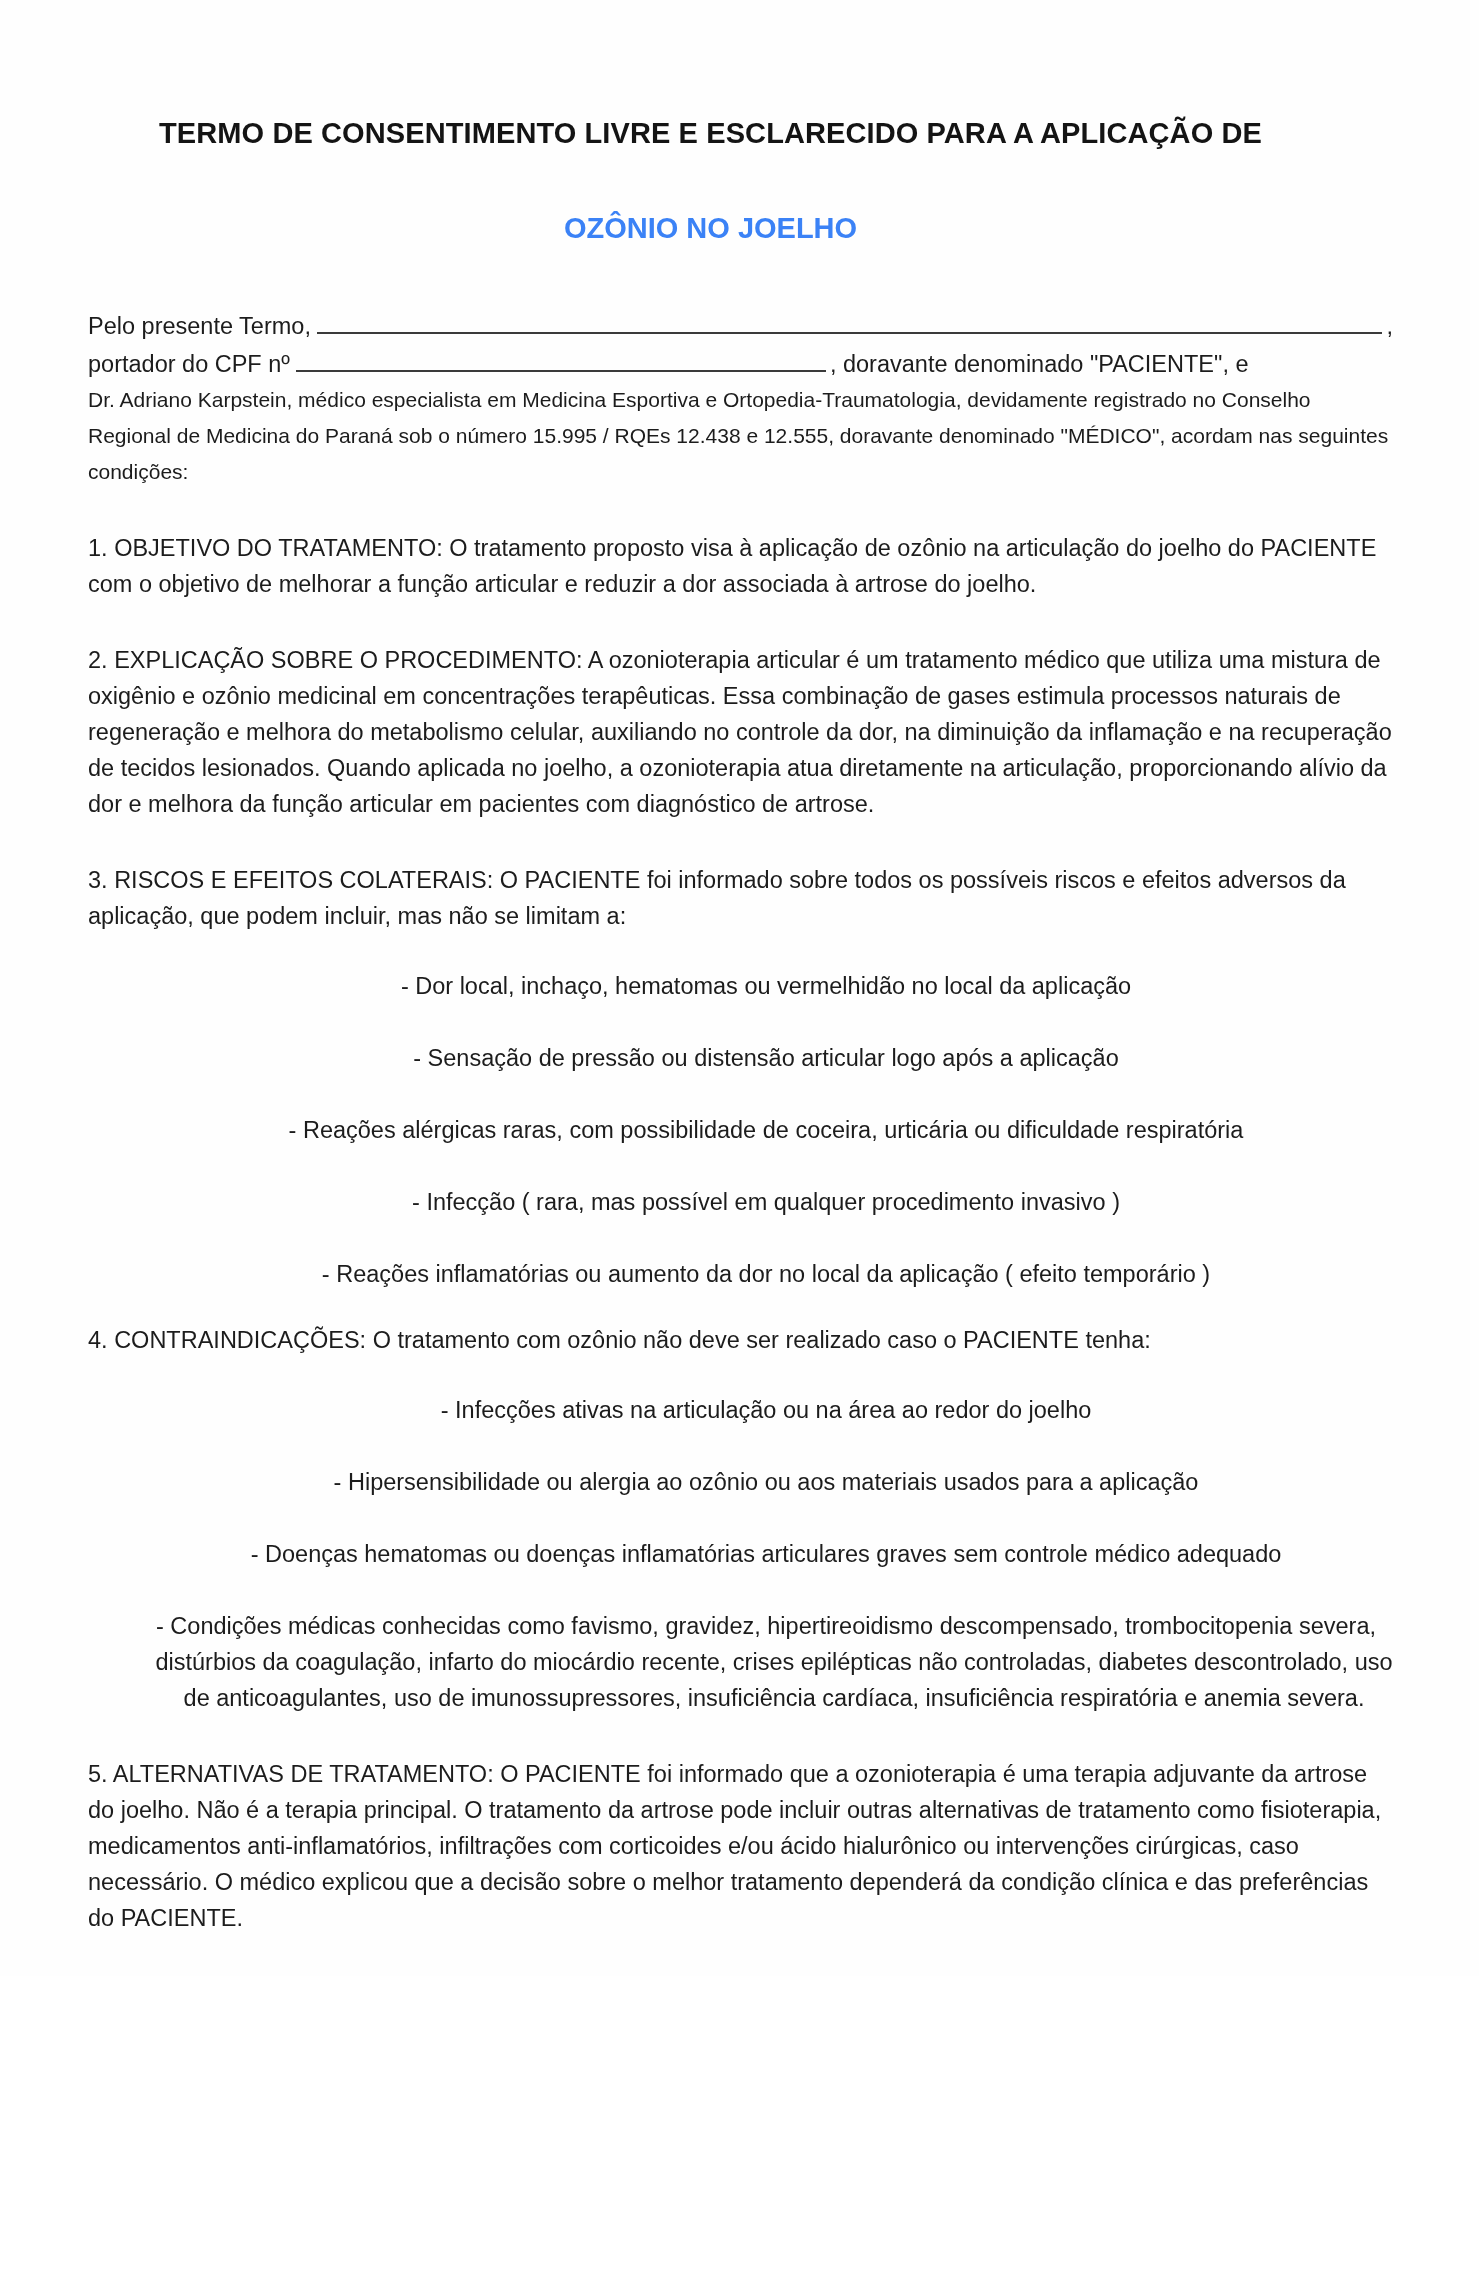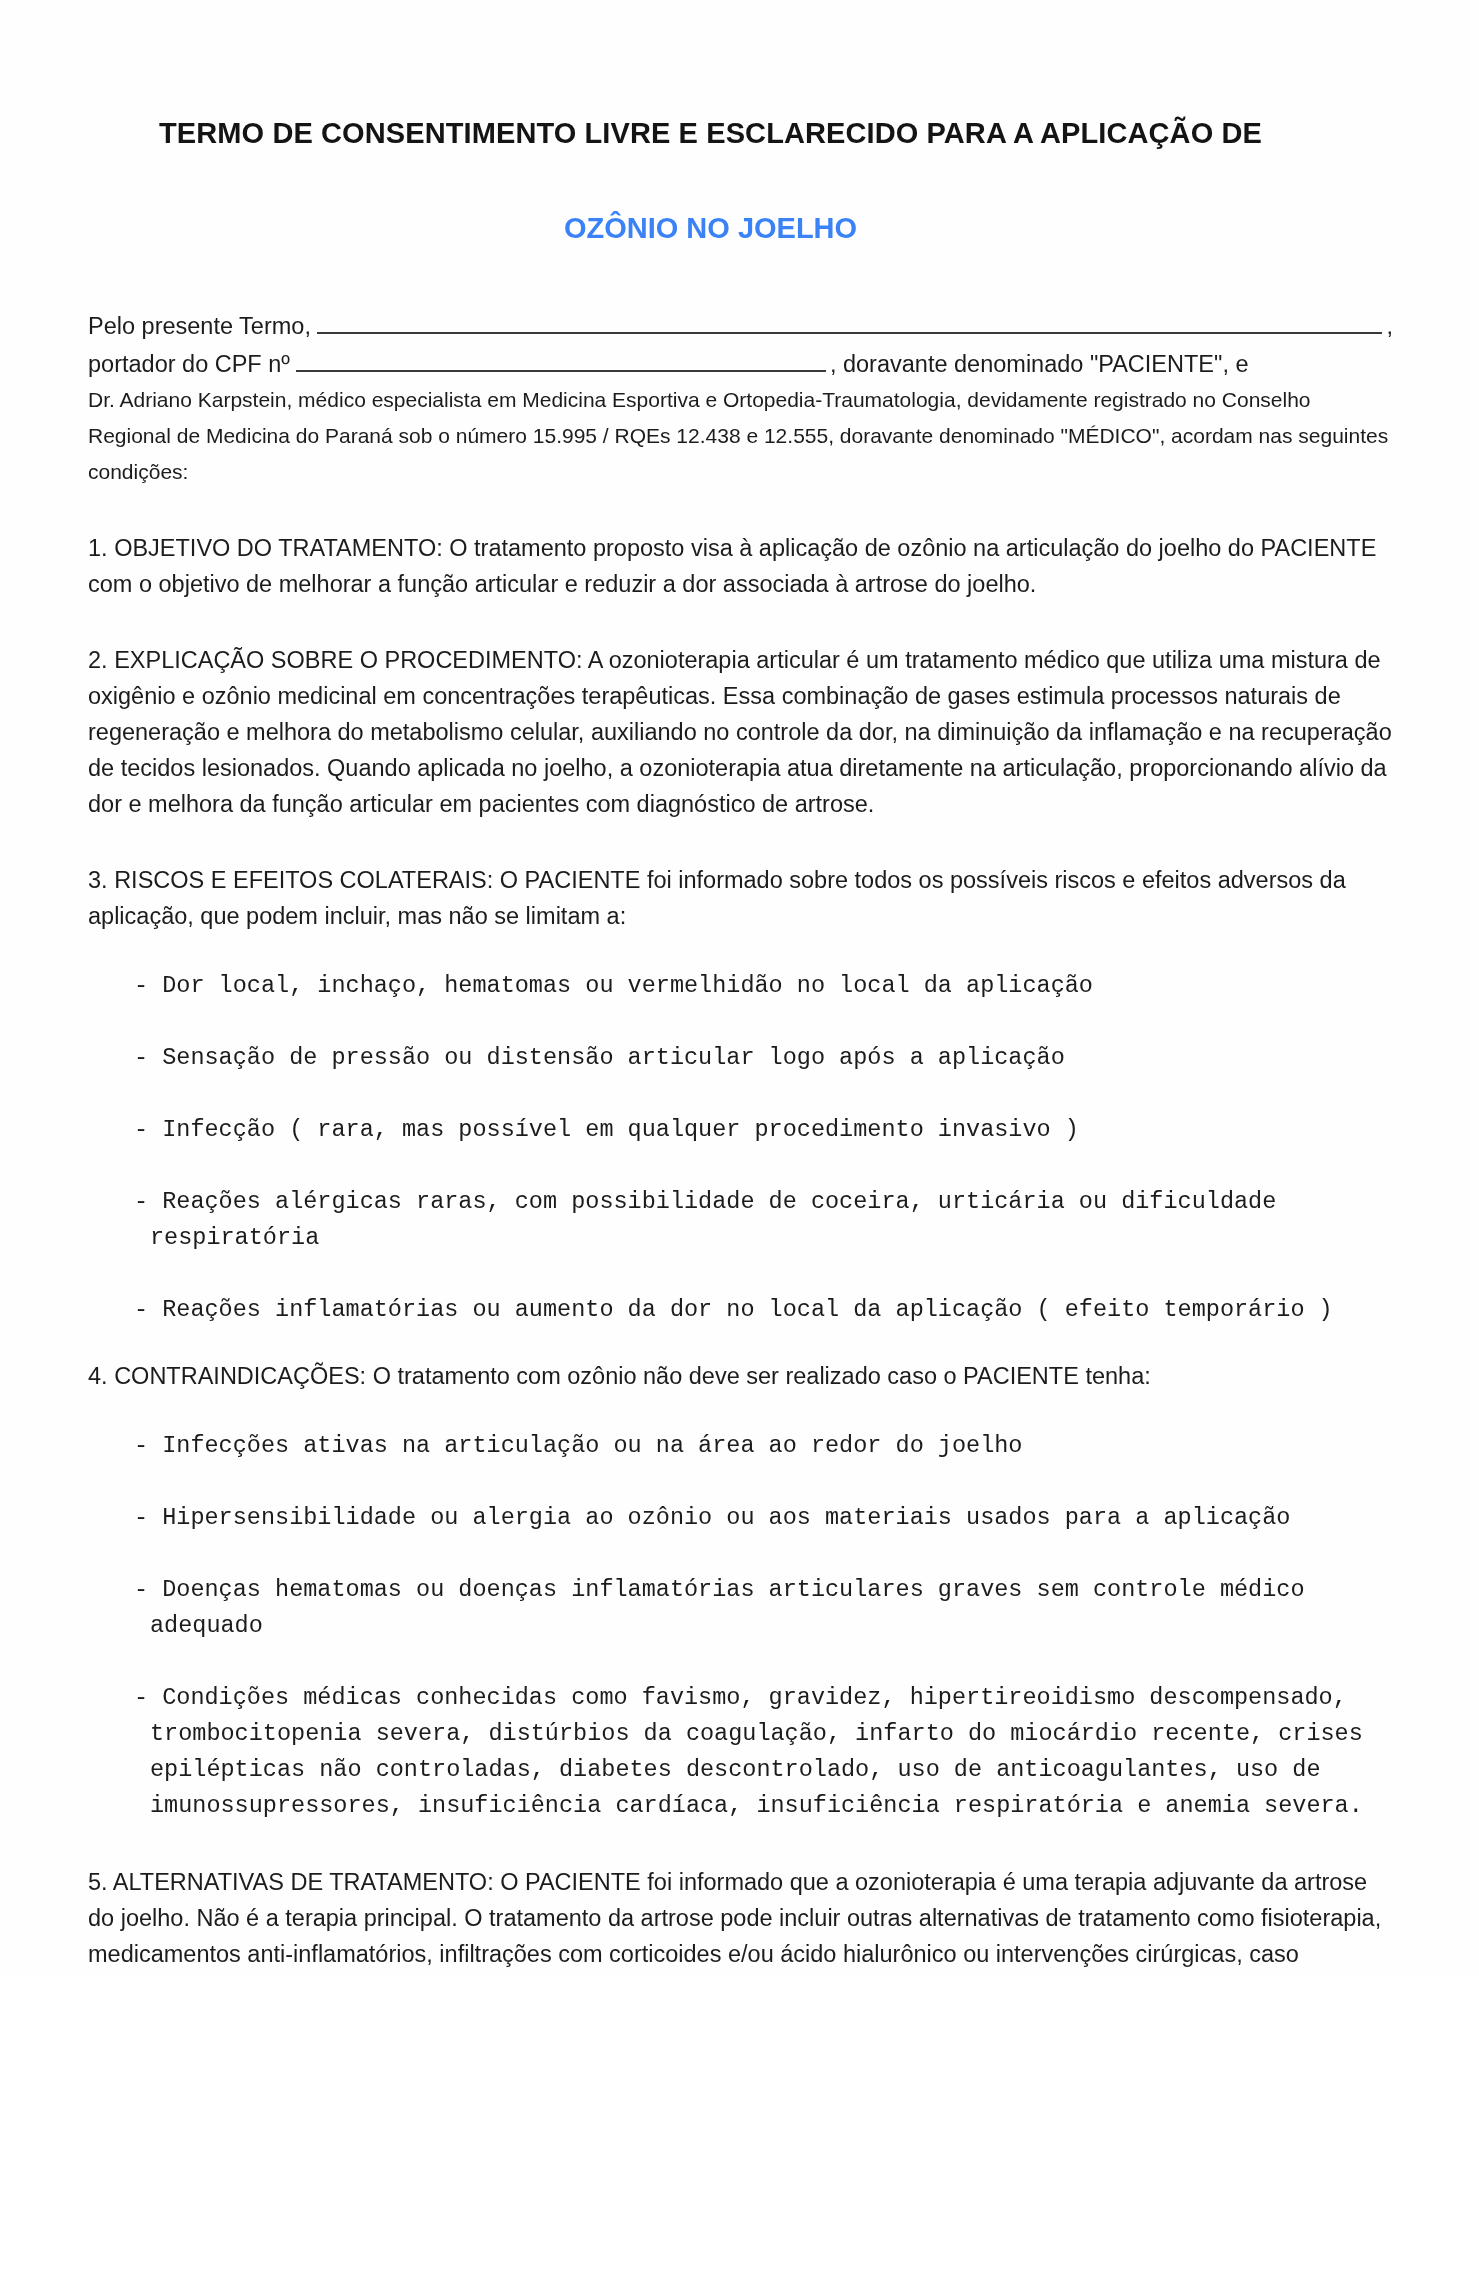--- a/index.html
+++ b/index.html
@@ -101,22 +101,21 @@
     margin: 0;
     padding: 0;
     list-style: none;
   }
   .bullets li {
     margin-top: 36px;
     padding-left: 46px;
     font-size: 23.5px;
     line-height: 36px;
     color: #1c1c1c;
-    text-align: left;
-    font-family: Liberation Mono, monospace;
+    text-align: center;
   }
   .bullets li:first-child {
     margin-top: 34px;
   }
   .bullets li .hang {
     display: block;
     text-indent: -16px;
     padding-left: 16px;
   }
   .tight {
@@ -161,24 +160,24 @@
     <div class="section">
       <p class="lead">3. RISCOS E EFEITOS COLATERAIS: O PACIENTE foi informado sobre todos os possíveis riscos e efeitos adversos da aplicação, que podem incluir, mas não se limitam a:</p>
       <ul class="bullets">
         <li>
             <span class="hang">- Dor local, inchaço, hematomas ou vermelhidão no local da aplicação</span>
           </li>
         <li>
             <span class="hang">- Sensação de pressão ou distensão articular logo após a aplicação</span>
           </li>
         <li>
+            <span class="hang">- Reações alérgicas raras, com possibilidade de coceira, urticária ou dificuldade respiratória</span>
+          </li>
+        <li>
             <span class="hang">- Infecção ( rara, mas possível em qualquer procedimento invasivo )</span>
-          </li>
-        <li>
-            <span class="hang">- Reações alérgicas raras, com possibilidade de coceira, urticária ou dificuldade respiratória</span>
           </li>
         <li>
             <span class="hang">- Reações inflamatórias ou aumento da dor no local da aplicação ( efeito temporário )</span>
           </li>
       </ul>
     </div>
 
     <div class="section tight">
       <p class="lead">4. CONTRAINDICAÇÕES: O tratamento com ozônio não deve ser realizado caso o PACIENTE tenha:</p>
       <ul class="bullets">

